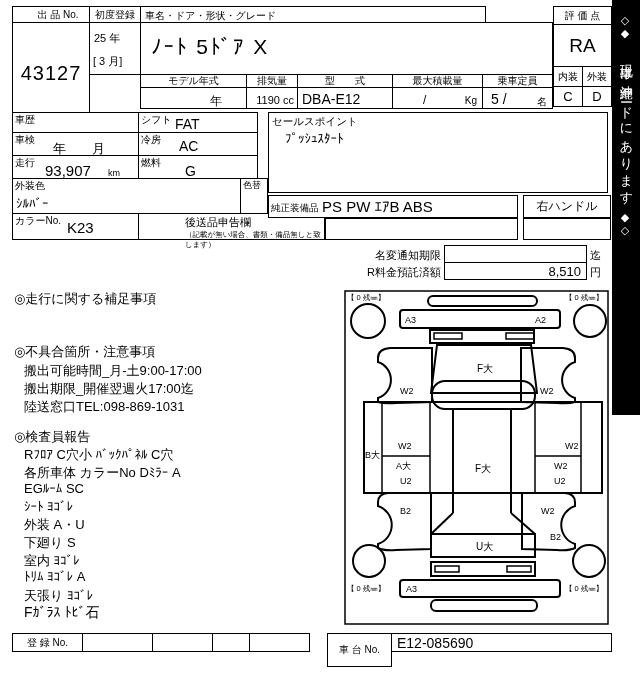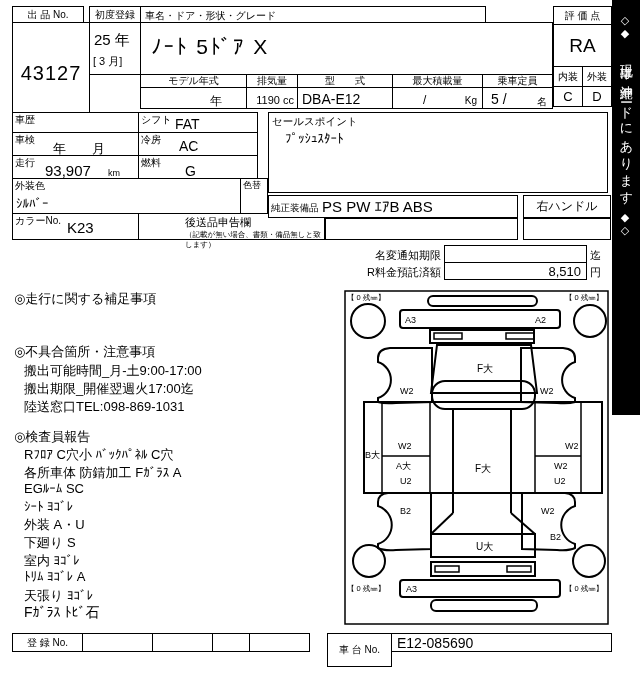--- a/index.html
+++ b/index.html
@@ -11,26 +11,26 @@
   .ctr{display:flex;align-items:center;justify-content:center;}
   .vtxt{writing-mode:vertical-rl;text-orientation:upright;}
   .sideband{background:#000;color:#fff;display:flex;flex-direction:column;align-items:center;}
   svg text{font-family:"Liberation Sans","DejaVu Sans",sans-serif;fill:#000;}
 </style>
 </head>
 <body>
 
 <div class="page">
 
-  <div class="cell ctr" style="left:12px;top:6px;width:72px;height:17px;font-size:10px;">出 品 No.</div>
+  <div class="cell ctr" style="left:12px;top:6px;width:92px;height:17px;font-size:10px;">出 品 No.</div>
   <div class="cell ctr" style="left:12px;top:22px;width:78px;height:102px;font-size:20px;letter-spacing:1px;">43127</div>
 
   <div class="cell ctr" style="left:89px;top:6px;width:52px;height:17px;font-size:10px;">初度登録</div>
   <div class="cell" style="left:89px;top:22px;width:52px;height:53px;">
-    <div class="abs" style="left:4px;top:8px;font-size:15px;">25 年</div>
+    <div class="abs" style="left:4px;top:8px;font-size:11px;">25 年</div>
     <div class="abs" style="left:3px;top:31px;font-size:11px;">[ 3 月]</div>
   </div>
 
   <div class="cell" style="left:140px;top:6px;width:346px;height:17px;font-size:10px;padding:2px 4px;">車名・ドア・形状・グレード</div>
   <div class="cell" style="left:140px;top:22px;width:413px;height:53px;font-size:21px;padding:12px 0 0 10px;letter-spacing:2px;">ﾉｰﾄ 5ﾄﾞｱ X</div>
 
   <div class="cell ctr" style="left:140px;top:74px;width:107px;height:14px;font-size:10px;">モデル年式</div>
   <div class="cell ctr" style="left:246px;top:74px;width:52px;height:14px;font-size:10px;">排気量</div>
   <div class="cell ctr" style="left:297px;top:74px;width:96px;height:14px;font-size:10px;">型　　式</div>
   <div class="cell ctr" style="left:392px;top:74px;width:91px;height:14px;font-size:10px;">最大積載量</div>
@@ -131,21 +131,21 @@
   <div class="abs" style="left:14px;top:343px;width:312px;">
     <div style="font-size:13px;height:19px;">◎不具合箇所・注意事項</div>
     <div style="font-size:13px;height:18px;padding-left:10px;">搬出可能時間_月-土9:00-17:00</div>
     <div style="font-size:13px;height:18px;padding-left:10px;">搬出期限_開催翌週火17:00迄</div>
     <div style="font-size:13px;height:18px;padding-left:10px;">陸送窓口TEL:098-869-1031</div>
   </div>
 
   <div class="abs" style="left:14px;top:428px;width:312px;">
     <div style="font-size:13px;height:18px;">◎検査員報告</div>
     <div style="font-size:13px;height:17.6px;padding-left:10px;">Rﾌﾛｱ C穴小  ﾊﾞｯｸﾊﾟﾈﾙ C穴</div>
-    <div style="font-size:13px;height:17.6px;padding-left:10px;">各所車体 防錆加工  Fｶﾞﾗｽ A</div>
+    <div style="font-size:13px;height:17.6px;padding-left:10px;">各所車体 カラーNo  Dﾐﾗｰ A</div>
     <div style="font-size:13px;height:17.6px;padding-left:10px;">EGﾙｰﾑ SC</div>
     <div style="font-size:13px;height:17.6px;padding-left:10px;">ｼｰﾄ ﾖｺﾞﾚ</div>
     <div style="font-size:13px;height:17.6px;padding-left:10px;">外装 A・U</div>
     <div style="font-size:13px;height:17.6px;padding-left:10px;">下廻り S</div>
     <div style="font-size:13px;height:17.6px;padding-left:10px;">室内 ﾖｺﾞﾚ</div>
     <div style="font-size:13px;height:17.6px;padding-left:10px;">ﾄﾘﾑ ﾖｺﾞﾚ A</div>
     <div style="font-size:13px;height:17.6px;padding-left:10px;">天張り ﾖｺﾞﾚ</div>
     <div style="font-size:14px;height:17.6px;padding-left:10px;">Fｶﾞﾗｽ ﾄﾋﾞ石</div>
   </div>
 

